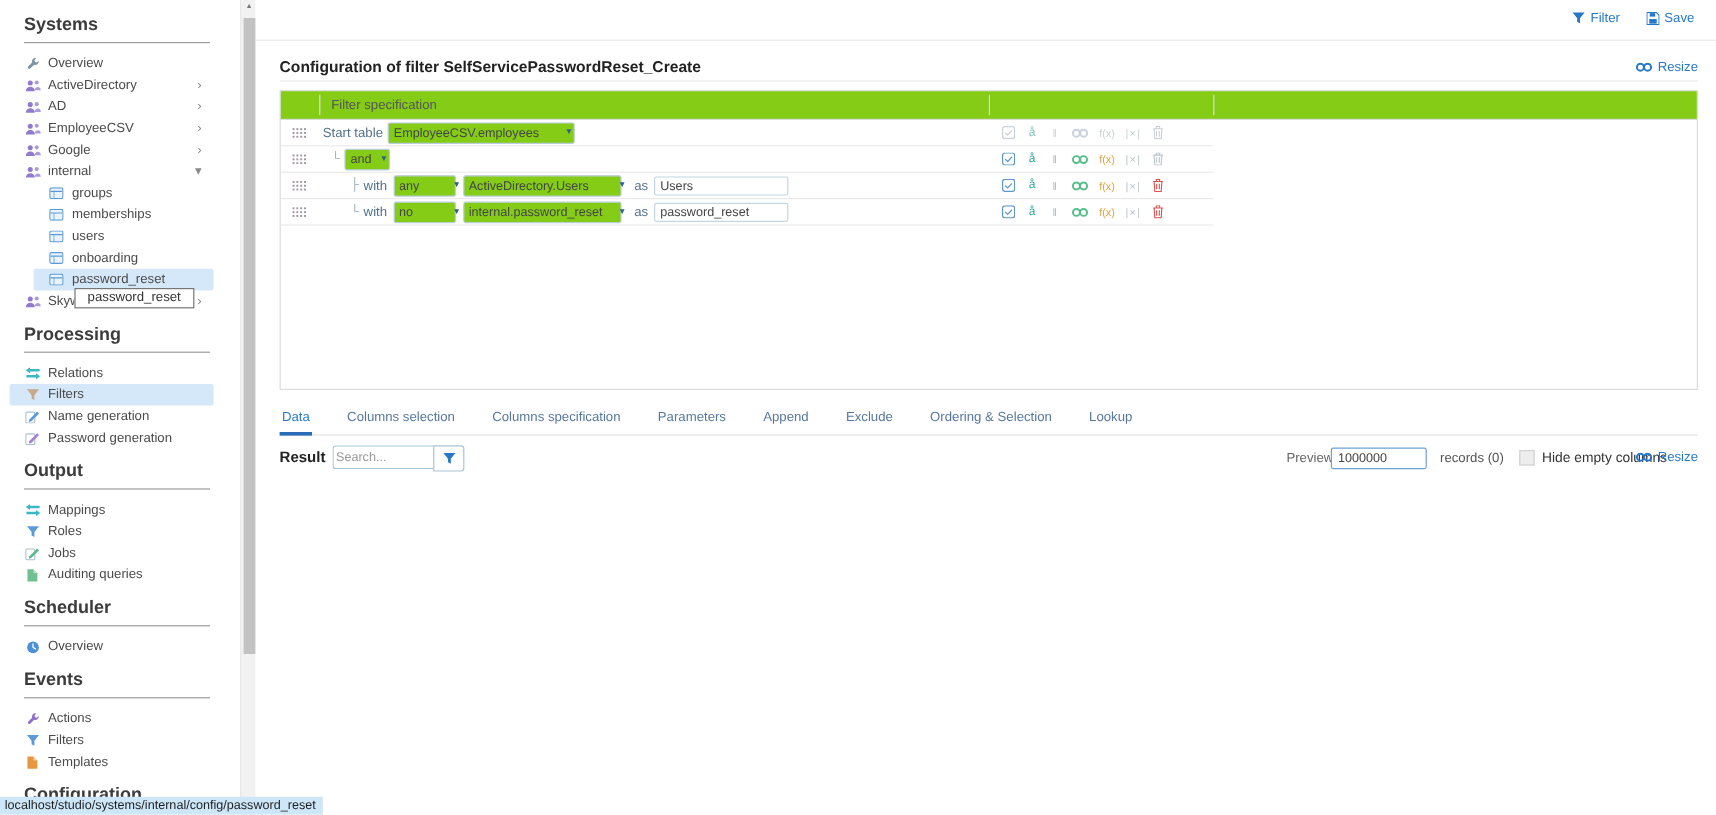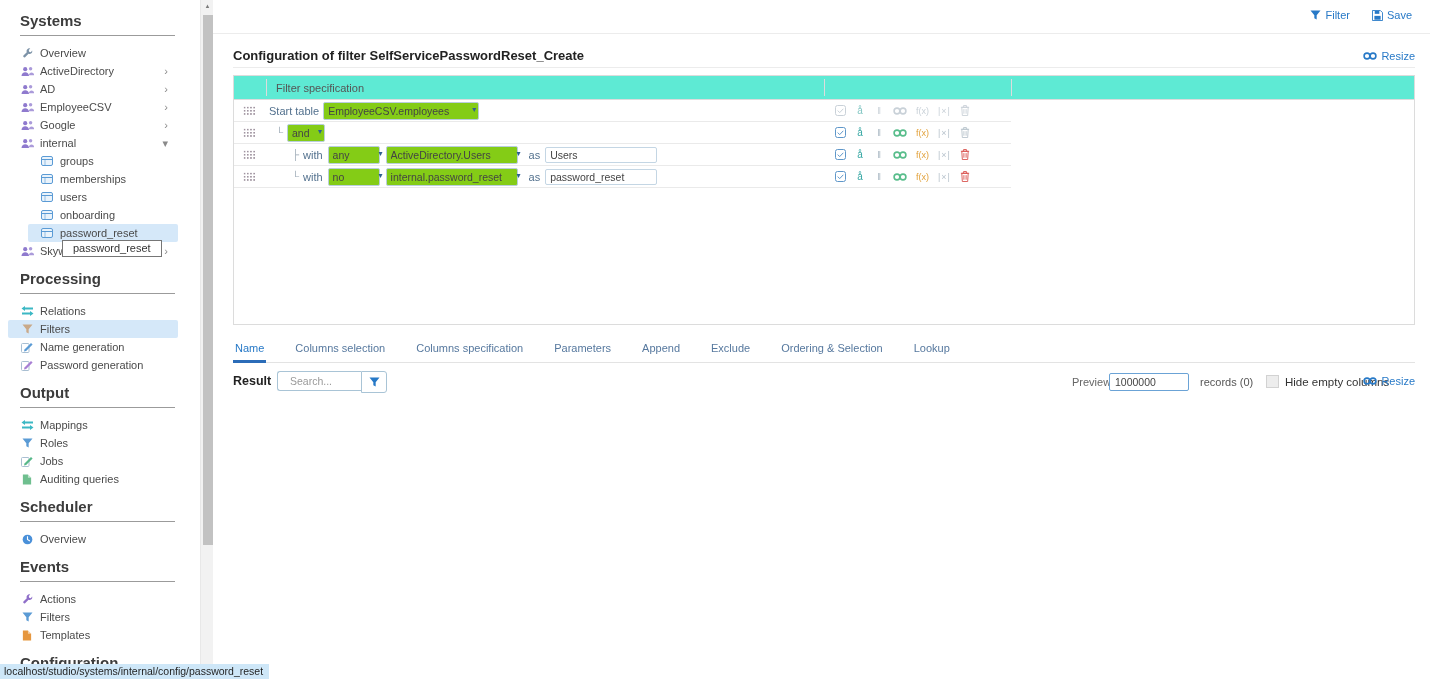--- a/index.html
+++ b/index.html
@@ -33,21 +33,21 @@
   .topbar{position:absolute;top:0;left:0;right:0;height:33px;border-bottom:1px solid #ececec}
   .toplinks{position:absolute;right:18px;top:9px;display:flex;gap:22px}
   .link{color:#2779c7;font-size:11px;display:inline-flex;align-items:center;gap:4px;cursor:pointer}
   .titlerow{position:absolute;top:34px;left:20px;width:1182px;height:33px;border-bottom:1px solid #ececec}
   .page-title{position:absolute;left:0;top:14px;font-size:13px;font-weight:700;color:#222}
   .titlerow .link{position:absolute;right:0;top:16px}
 
   
   .panel{position:absolute;left:20px;top:75px;width:1182px;height:250px;border:1px solid #dcdcdc;
          box-sizing:border-box;background:#fff}
-  .panel-head{height:23px;background:#5eead4;border-bottom:1px solid #dcdcdc;position:relative;
+  .panel-head{height:23px;background:#84cc16;border-bottom:1px solid #dcdcdc;position:relative;
               display:flex;align-items:center}
   .panel-head .vd{position:absolute;top:3px;bottom:3px;width:1px;background:#dcdcdc}
   .vd1{left:32px}.vd2{left:590px}.vd3{left:777px}
   .panel-head-label{margin-left:42px;font-size:11px;color:#555}
   .frow{position:relative;height:21px;width:777px;border-bottom:1px solid #eaeaea;
         display:flex;align-items:center;font-size:11px;color:#53718e}
   .drag{position:absolute;left:9px;width:13px;height:9px;cursor:grab;
         background-image:radial-gradient(circle,#a094a0 1px,transparent 1.1px);background-size:3.2px 3.2px}
   .connector{color:#98a6b2;font-size:10px;width:8px;flex:none}
   .r1 .flabel{margin-left:35px;margin-right:4px}
@@ -82,21 +82,21 @@
   .tabs{position:absolute;left:20px;top:338px;width:1182px;border-bottom:1px solid #e3e3e3;
         display:flex;gap:27px}
   .tab{font-size:11px;color:#56789e;padding:4px 2px 6px;cursor:pointer;white-space:nowrap}
   .tab.active{color:#2779c7;border-bottom:3px solid #2b6cb8;margin-bottom:-1px}
 
   
   .resultbar{position:absolute;left:20px;top:370px;width:1182px;height:26px}
   .result-label{position:absolute;left:0;top:4px;font-size:12.5px;font-weight:700;color:#222}
   .searchgrp{position:absolute;left:44px;top:1px;display:flex}
   .searchgrp input{width:84px;height:20px;box-sizing:border-box;border:1px solid #a9c4d6;border-right:none;
-                   border-radius:3px 0 0 3px;font-family:"Liberation Sans",sans-serif;font-size:10.5px;padding:0 12px;color:#444}
+                   border-radius:3px 0 0 3px;font-family:"Liberation Sans",sans-serif;font-size:10.5px;padding:0 2px;color:#444}
   .searchgrp input::placeholder{color:#999}
   .search-filter-btn{width:24px;height:20px;border:1px solid #a9c4d6;border-radius:0 3px 3px 0;background:#fff;
                      display:flex;align-items:center;justify-content:center;color:#2779c7;cursor:pointer}
   .p-label{position:absolute;left:839px;top:6px;font-size:11px;color:#666}
   .p-input{position:absolute;left:876px;top:2px}
   .p-input input{width:80px;height:18px;box-sizing:border-box;border:1px solid #6ba3d6;border-radius:2px;
                  font-family:"Liberation Sans",sans-serif;font-size:10.5px;padding:0 5px;color:#444}
   .records{position:absolute;left:967px;top:6px;font-size:11px;color:#555}
   .hide-cb{position:absolute;left:1033px;top:5px;width:13px;height:13px;background:#ededed;border:1px solid #d2d2d2;
            box-sizing:border-box;cursor:pointer}
@@ -586,21 +586,21 @@
             <svg width="10" height="11" viewBox="0 0 10 12" fill="none" stroke="currentColor">
               <path d="M0.5 2.5h9M3.5 2.5v-2h3v2M1.5 2.5l.6 9h5.8l.6-9z"></path>
               <path d="M3.8 4.5v5M6.2 4.5v5"></path>
             </svg>
           </span>
         </span>
     </div>
   </div>
 
   <div class="tabs">
-      <span class="tab active">Name</span>
+      <span class="tab active">Data</span>
       <span class="tab">Columns selection</span>
       <span class="tab">Columns specification</span>
       <span class="tab">Parameters</span>
       <span class="tab">Append</span>
       <span class="tab">Exclude</span>
       <span class="tab">Ordering &amp; Selection</span>
       <span class="tab">Lookup</span>
     </div>
 
   <div class="resultbar">

